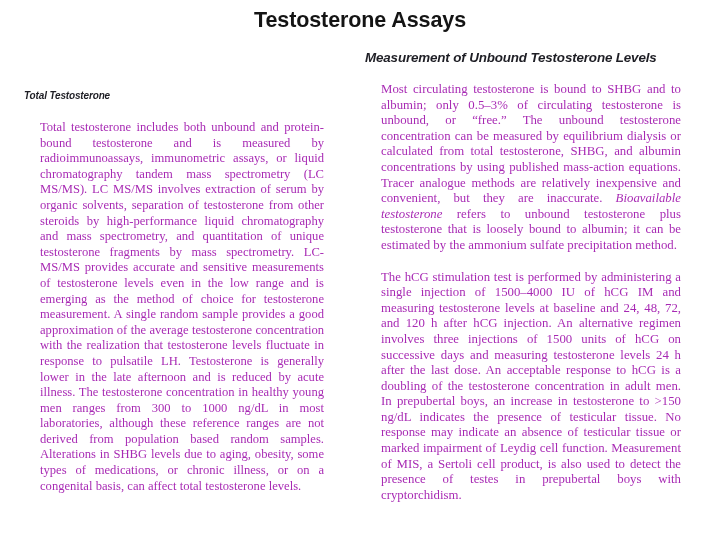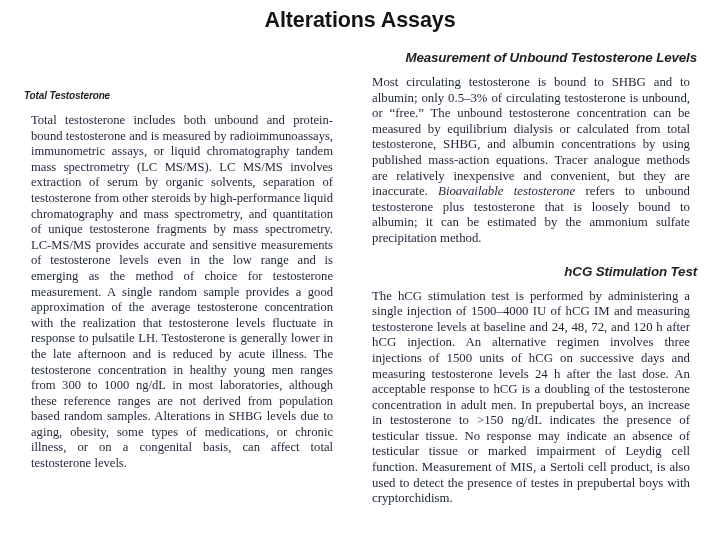--- a/index.html
+++ b/index.html
@@ -61,32 +61,31 @@
     font-style: italic;
     font-size: 10px;
     line-height: 16px;
     color: #111118;
     letter-spacing: -0.15px;
     margin: 0 0 9px 0;
     white-space: nowrap;
   }
   .col-right .sec-head {
     font-size: 13.4px;
-    text-align: right;
   }
 
   
   .body-text {
-    margin: 7px;
+    margin: 16px;
     font-family: "Liberation Serif", serif;
     font-size: 12.6px;
     line-height: 15.6px;
     text-align: justify;
     text-justify: inter-word;
-    color: #0f172a;
+    color: #a21caf;
     word-spacing: 0.1px;
   }
   .col-right .body-text {
     font-size: 12.8px;
     line-height: 15.6px;
   }
 
   .body-text em {
     font-style: italic;
   }
@@ -96,30 +95,29 @@
   }
 
   
   .col { opacity: 0.94; }
 </style>
 </head>
 <body>
 
 <div class="slide">
 
-  <div class="slide-title">Alterations Assays</div>
+  <div class="slide-title">Testosterone Assays</div>
 
   <div class="col col-left">
     <div class="sec-head">Total Testosterone</div>
     <p class="body-text">Total testosterone includes both unbound and protein-bound testosterone and is measured by radioimmunoassays, immunometric assays, or liquid chromatography tandem mass spectrometry (LC MS/MS). LC MS/MS involves extraction of serum by organic solvents, separation of testosterone from other steroids by high-performance liquid chromatography and mass spectrometry, and quantitation of unique testosterone fragments by mass spectrometry. LC-MS/MS provides accurate and sensitive measurements of testosterone levels even in the low range and is emerging as the method of choice for testosterone measurement. A single random sample provides a good approximation of the average testosterone concentration with the realization that testosterone levels fluctuate in response to pulsatile LH. Testosterone is generally lower in the late afternoon and is reduced by acute illness. The testosterone concentration in healthy young men ranges from 300 to 1000 ng/dL in most laboratories, although these reference ranges are not derived from population based random samples. Alterations in SHBG levels due to aging, obesity, some types of medications, or chronic illness, or on a congenital basis, can affect total testosterone levels.</p>
   </div>
 
   <div class="col col-right">
 
     <div class="sec-head">Measurement of Unbound Testosterone Levels</div>
     <p class="body-text"><span>Most circulating testosterone is bound to SHBG and to albumin; only 0.5–3% of circulating testosterone is unbound, or “free.” The unbound testosterone concentration can be measured by equilibrium dialysis or calculated from total testosterone, SHBG, and albumin concentrations by using published mass-action equations. Tracer analogue methods are relatively inexpensive and convenient, but they are inaccurate. </span><em>Bioavailable testosterone</em><span> refers to unbound testosterone plus testosterone that is loosely bound to albumin; it can be estimated by the ammonium sulfate precipitation method.</span></p>
 
-    <div class="sec-head gap-section">hCG Stimulation Test</div>
     <p class="body-text">The hCG stimulation test is performed by administering a single injection of 1500–4000 IU of hCG IM and measuring testosterone levels at baseline and 24, 48, 72, and 120 h after hCG injection. An alternative regimen involves three injections of 1500 units of hCG on successive days and measuring testosterone levels 24 h after the last dose. An acceptable response to hCG is a doubling of the testosterone concentration in adult men. In prepubertal boys, an increase in testosterone to &gt;150 ng/dL indicates the presence of testicular tissue. No response may indicate an absence of testicular tissue or marked impairment of Leydig cell function. Measurement of MIS, a Sertoli cell product, is also used to detect the presence of testes in prepubertal boys with cryptorchidism.</p>
 
   </div>
 
 </div>
 
 </body></html>

